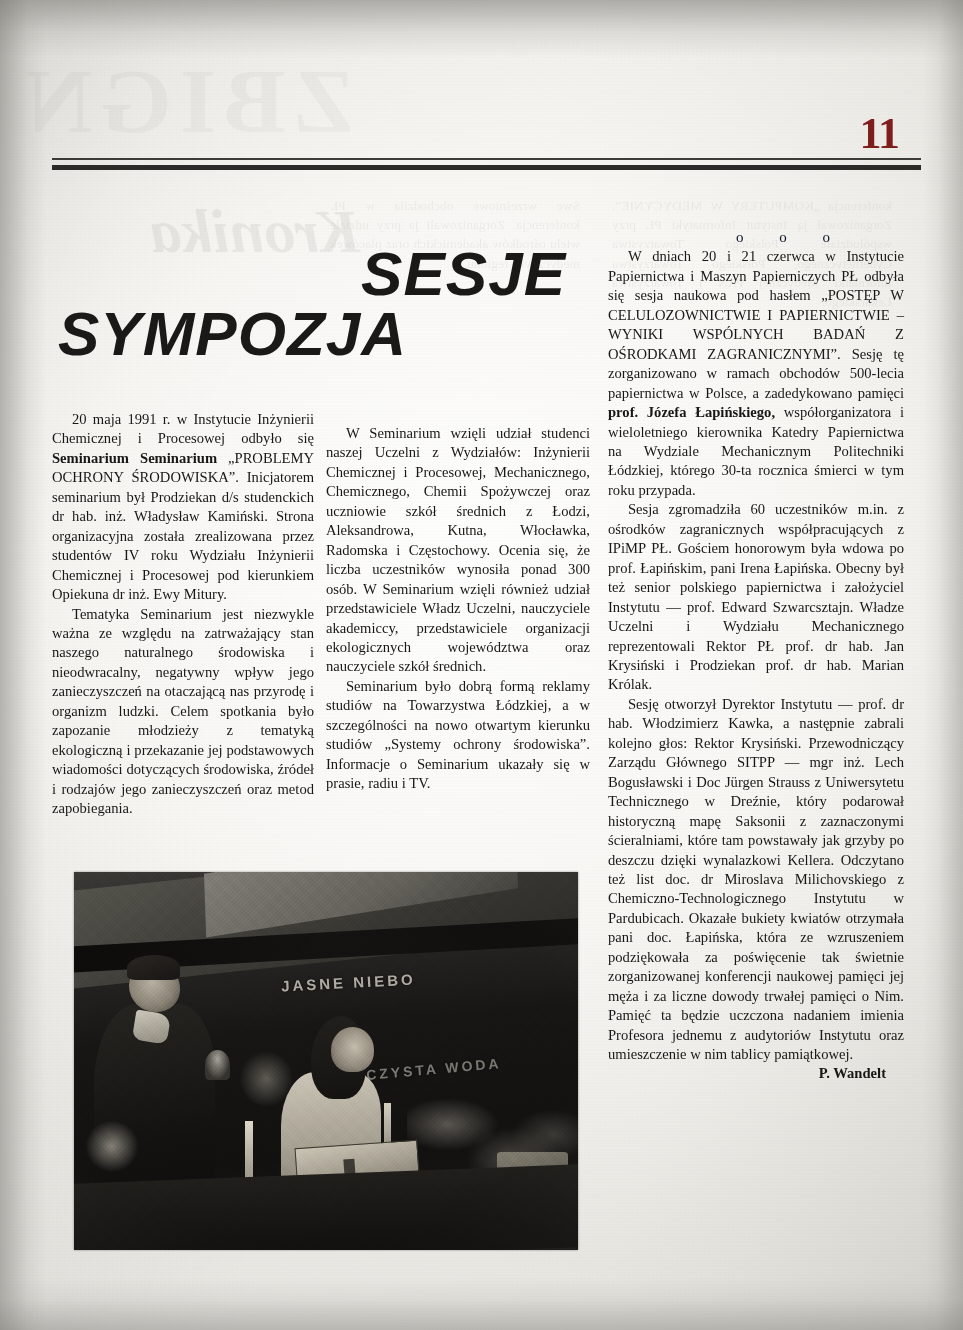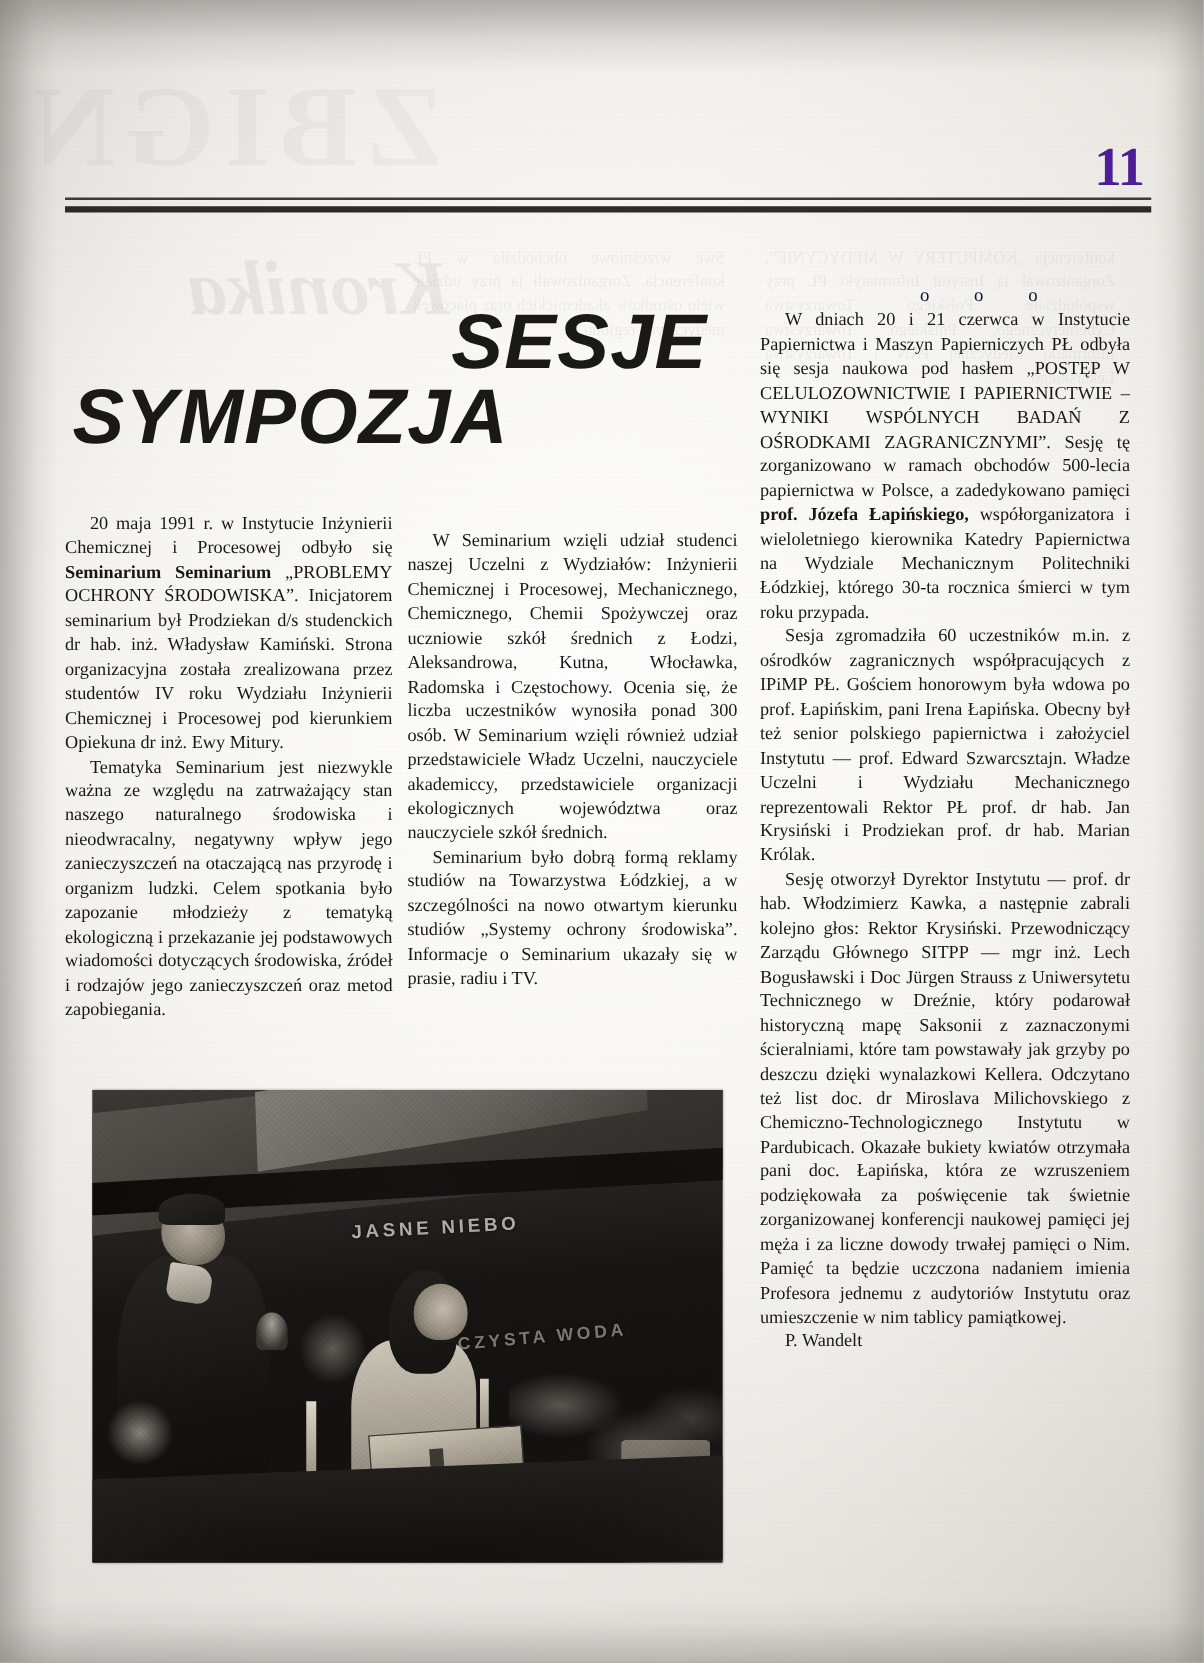--- a/index.html
+++ b/index.html
@@ -89,27 +89,27 @@
     opacity: 0.085;
     font-size: 13.5px;
     line-height: 19.2px;
     text-align: justify;
     pointer-events: none;
     user-select: none;
   }
   
   .page-number {
     position: absolute;
-    right: 48px;
+    right: 64px;
     top: 112px;
     font-family: "Liberation Serif", serif;
     font-weight: bold;
     font-size: 44px;
     line-height: 44px;
-    color: #4c1d95;
+    color: #7f1d1d;
     letter-spacing: -1px;
   }
   .rule-wrap {
     position: absolute;
     left: 52px; right: 42px; top: 158px;
     height: 12px;
   }
   .rule-thin {
     position: absolute; left: 0; right: 0; top: 0;
     height: 2px;
@@ -172,24 +172,24 @@
     font-family: "Liberation Serif", serif;
     font-size: 15px;
     letter-spacing: 16px;
     text-align: center;
     color: #0f172a;
     margin: 0 0 12px 0;
     text-indent: 0;
     padding-left: 50px;
   }
   .signature {
-    text-align: left;
+    text-align: right;
     text-indent: 0;
     margin-top: 14px;
-    font-weight: normal;
+    font-weight: bold;
     padding-right: 18px;
   }
   
   .photo {
     position: absolute;
     left: 74px;
     top: 872px;
     width: 504px;
     height: 378px;
     overflow: hidden;

